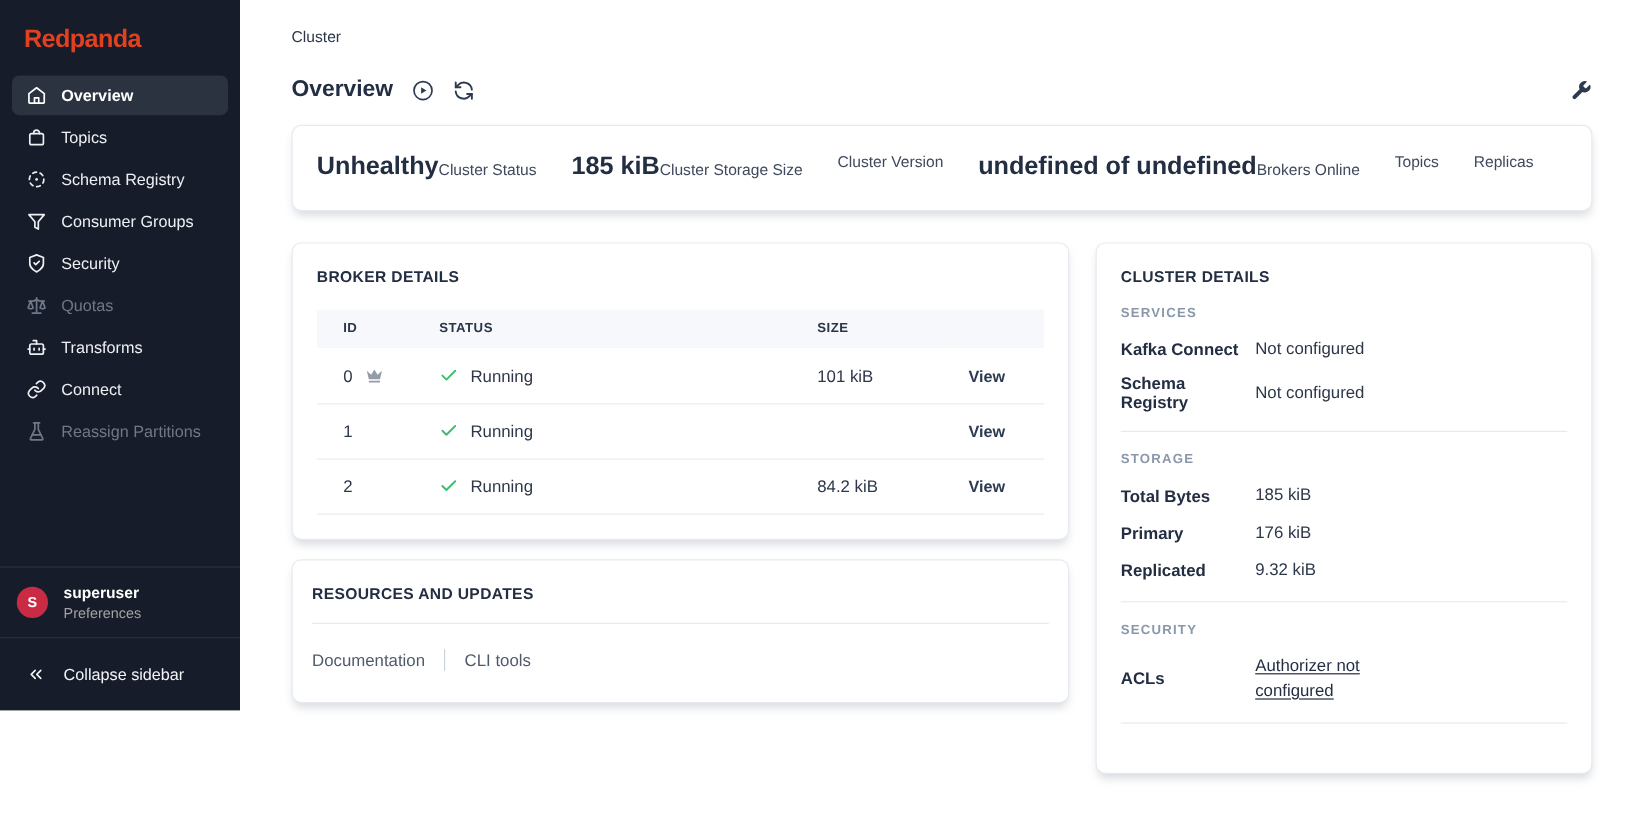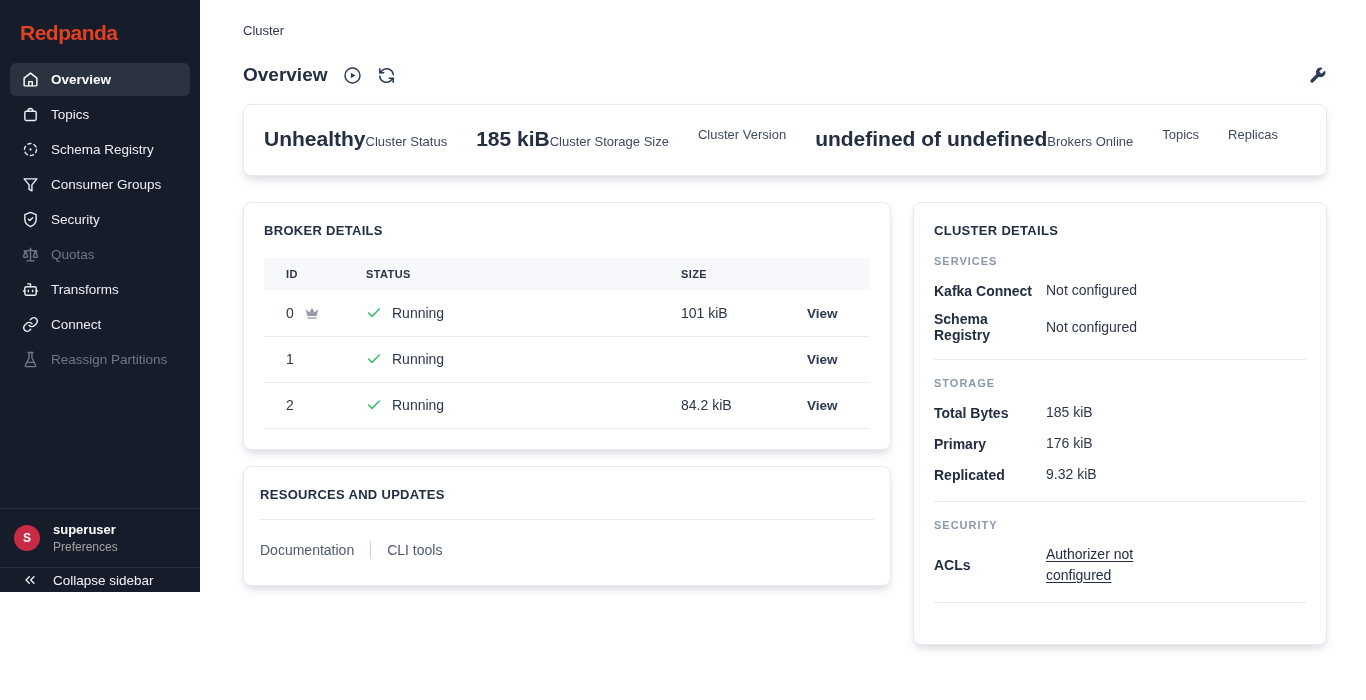--- a/index.html
+++ b/index.html
@@ -27,21 +27,21 @@
             color:#EDEFF3;font-size:13.5px;font-weight:500;cursor:pointer;white-space:nowrap}
   .nav-item.active{background:var(--sidebar-active);font-weight:600;color:#FFF}
   .nav-item.disabled{color:var(--muted);cursor:default}
   .nav-icon,.nav-icon svg{width:17px;height:17px}
   .sidebar-spacer{flex:1}
   .user-block{border-top:1px solid var(--sidebar-divider);padding:13px 14px;display:flex;align-items:center;gap:13px;cursor:pointer}
   .avatar{width:26px;height:26px;border-radius:50%;background:var(--avatar-red);color:#fff;font-size:12px;font-weight:700;
           display:flex;align-items:center;justify-content:center;flex:none}
   .user-name{font-size:13px;font-weight:700;color:#FFF;line-height:15px}
   .user-sub{font-size:12px;color:#a3a3a3;margin-top:3px}
-  .collapse-row{border-top:1px solid var(--sidebar-divider);padding:4px 22px;display:flex;align-items:center;gap:15px;
+  .collapse-row{border-top:1px solid var(--sidebar-divider);padding:22px 22px;display:flex;align-items:center;gap:15px;
                 color:#F2F4F7;font-size:13.5px;cursor:pointer}
   .collapse-row svg{width:16px;height:16px}
 
   
   .main{flex:1;height:700px;overflow:hidden;padding:24px 39px 0 43px}
   .breadcrumb{font-size:13px;color:#2D3748;line-height:14px;cursor:pointer}
   .title-row{display:flex;align-items:center;gap:15px;margin-top:27px}
   .page-title{font-size:19px;font-weight:700;color:var(--text-dark);line-height:20px}
   .icon-btn{width:19px;height:19px;color:#2C3A52;cursor:pointer}
   .icon-btn svg{width:19px;height:19px}

